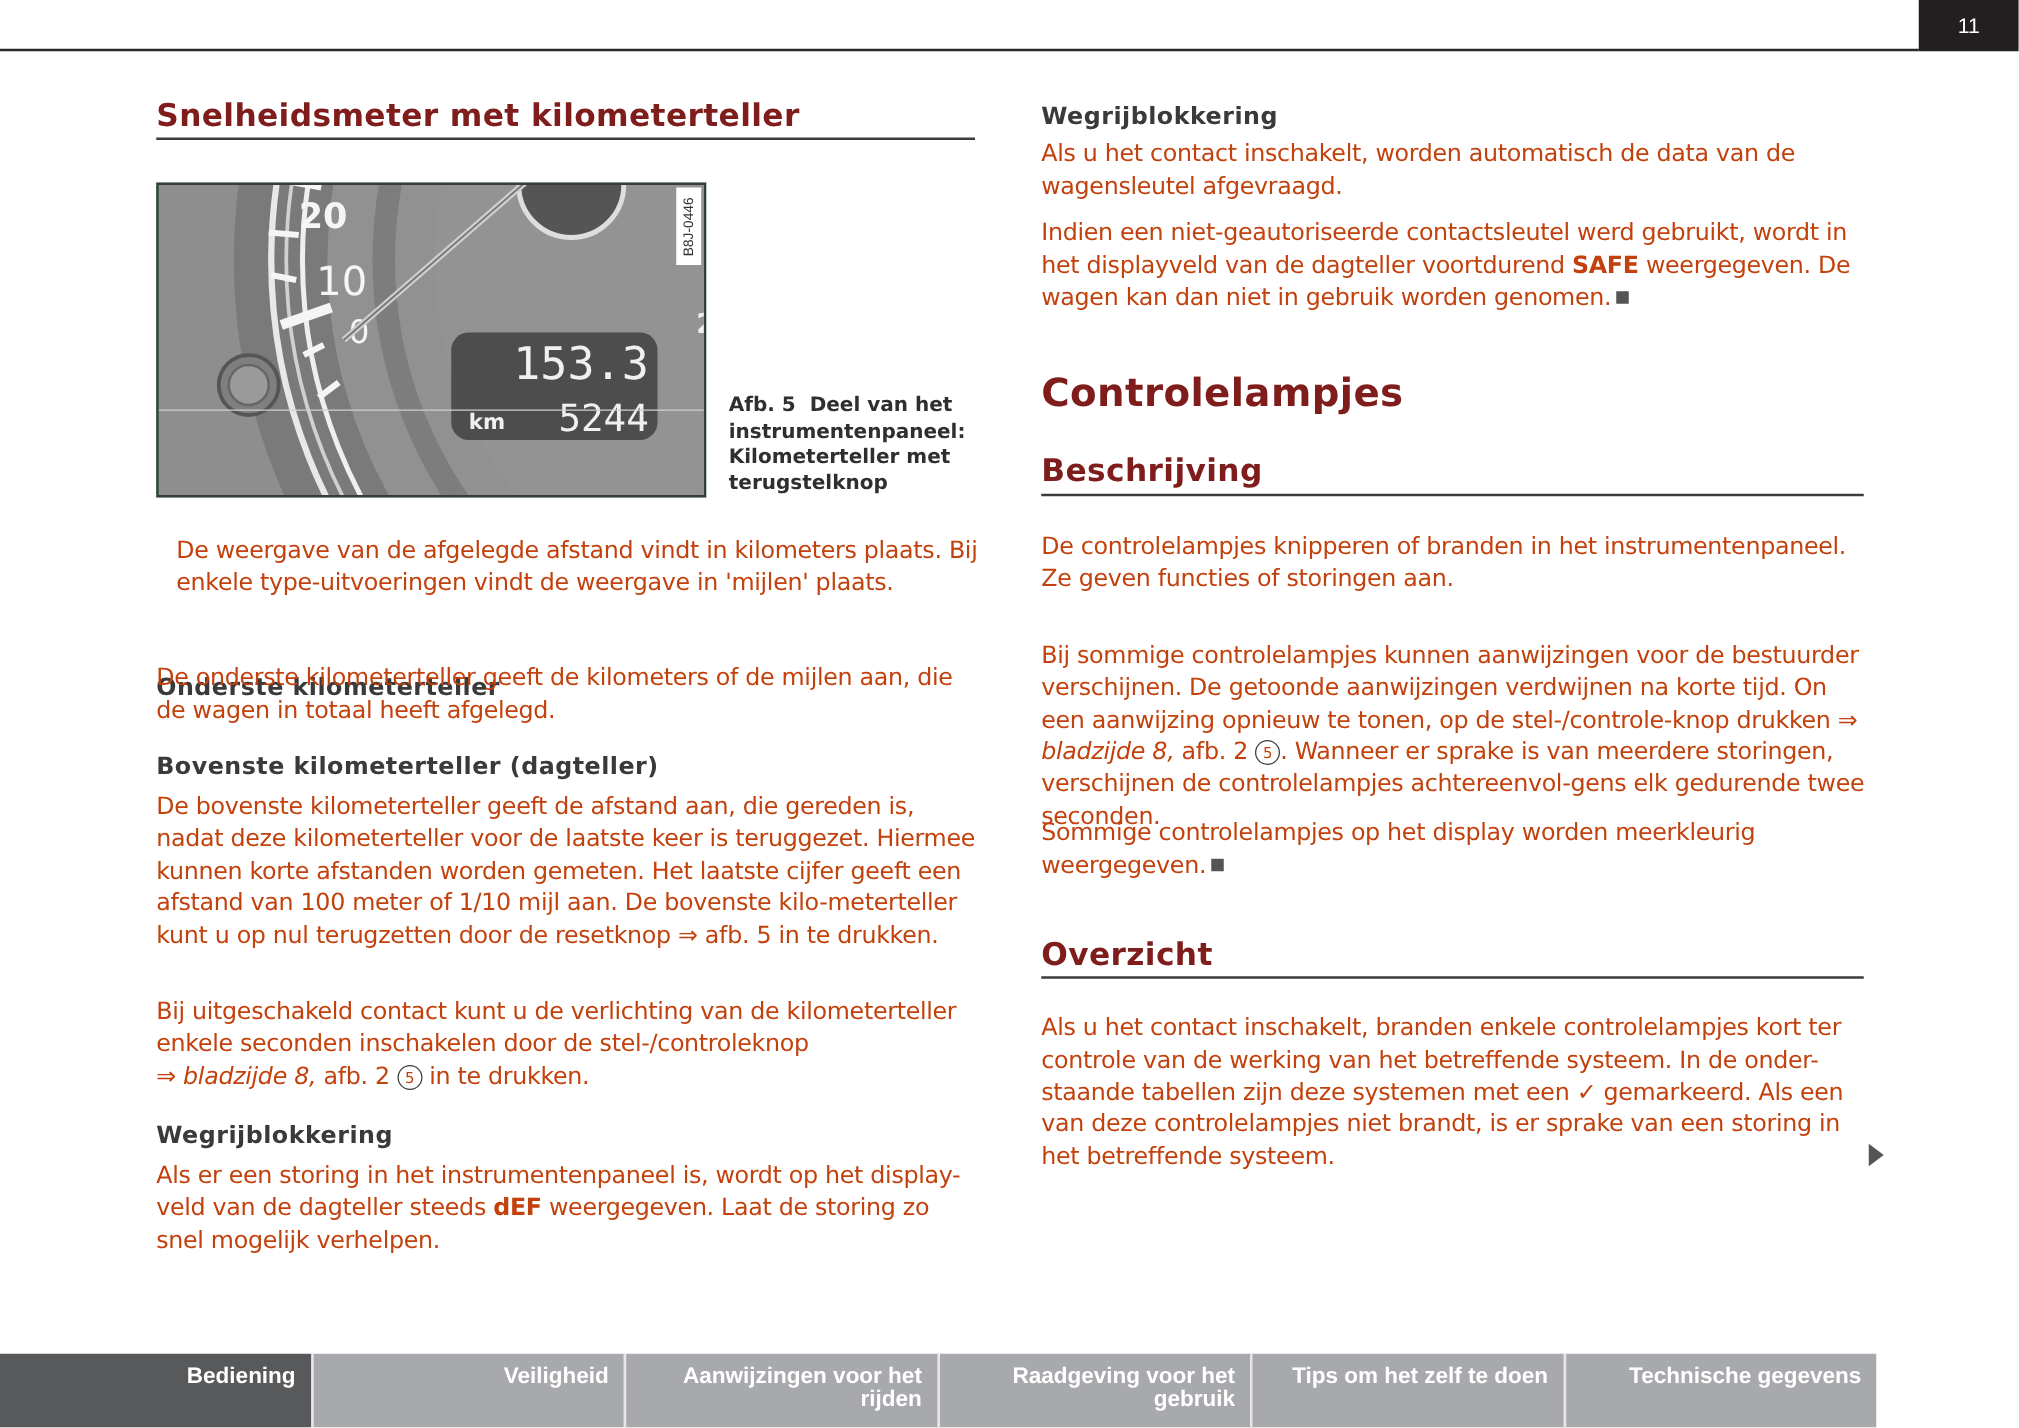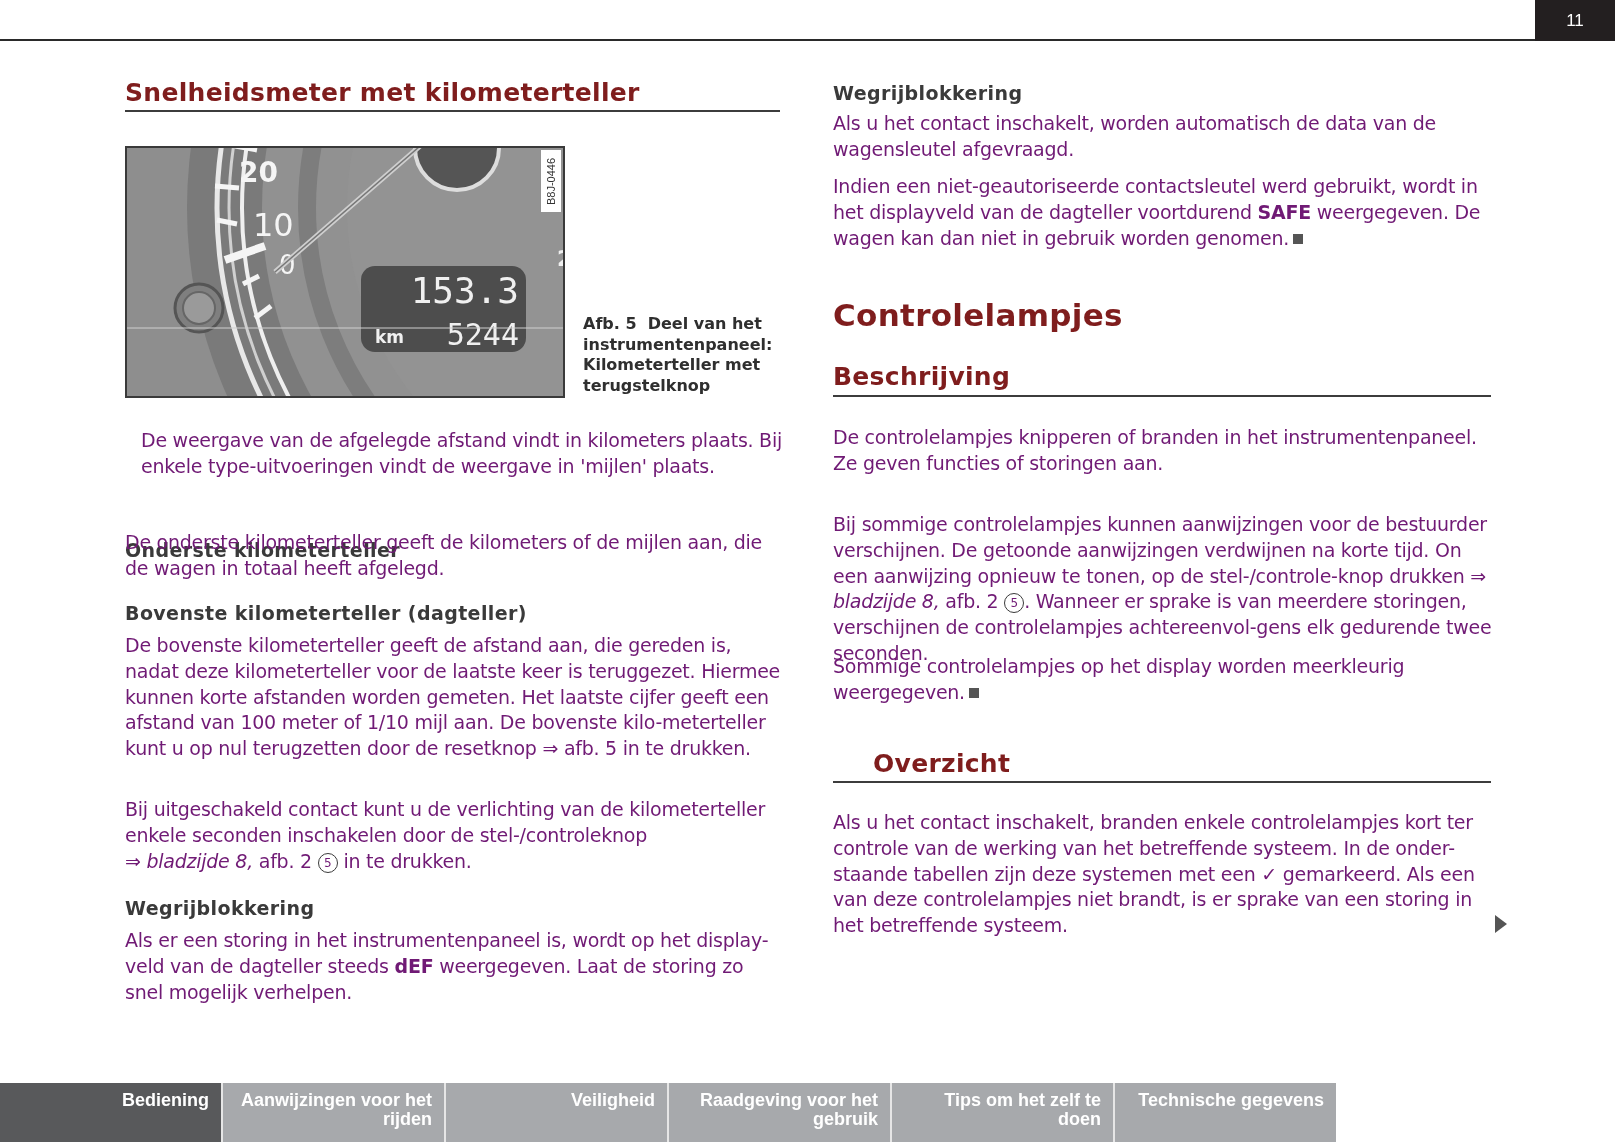--- a/index.html
+++ b/index.html
@@ -12,39 +12,39 @@
   .page-num {
     position: absolute; left: 1535px; top: 0; width: 80px; height: 41px;
     background: #231f20; color: #fff; font-size: 17px;
     display: flex; align-items: center; justify-content: center;
     font-family: "Liberation Sans", sans-serif;
   }
 
   .h2 { position: absolute; font-weight: bold; color: #7f1d1d; letter-spacing: 0.3px; }
   .h2-rule { position: absolute; height: 2px; background: #3c3c3c; }
   .h3 { position: absolute; font-weight: bold; color: #3a3a3a; font-size: 19px; letter-spacing: 0.4px; }
-  .p { position: absolute; font-size: 19px; line-height: 25.8px; color: #701a75; letter-spacing: -0.25px; }
+  .p { position: absolute; font-size: 19px; line-height: 25.8px; color: #c2410c; letter-spacing: -0.25px; }
   .p b { font-weight: bold; }
   .p i { font-style: italic; }
   .endmark { display: inline-block; width: 10px; height: 10px; background: #555; margin-left: 4px; vertical-align: 1px; }
   .circ { display: inline-flex; width: 18px; height: 18px; border: 1.3px solid #3a3a3a; border-radius: 50%;
           font-size: 12px; align-items: center; justify-content: center; vertical-align: 1px; line-height: 1; }
 
   .figure {
     position: absolute; left: 125px; top: 146px; width: 440px; height: 252px;
     border: 2px solid #3a3a3a; box-sizing: border-box; overflow: hidden; background: #86efac;
   }
   .fig-caption { position: absolute; left: 583px; top: 314px; width: 200px; font-size: 16px; line-height: 20.5px; font-weight: bold; color: #2f2f2f; }
   .fig-code {
     position: absolute; right: 2px; top: 2px; width: 20px; height: 62px; background: #fff; color: #333;
     font-size: 11px; writing-mode: vertical-rl; transform: rotate(180deg);
     display: flex; align-items: center; justify-content: center; font-family: "Liberation Sans", sans-serif;
   }
 
-  .nav-bar { position: absolute; left: 0; top: 1083px; width: 1336px; height: 59px; display: flex; }
+  .nav-bar { position: absolute; left: 0; top: 1083px; width: 1501px; height: 59px; display: flex; }
   .nav-tab {
     flex: 1; background: #a7a9ac; color: #fff; font-weight: bold; font-size: 18px; line-height: 19px;
     text-align: right; padding: 8px 12px 0 10px; box-sizing: border-box; border-left: 2px solid #e6e6e6;
     font-family: "Liberation Sans", sans-serif;
   }
   .nav-tab:first-child { border-left: none; }
   .nav-tab.active { background: #58595b; }
   .cont-arrow { position: absolute; left: 1495px; top: 915px; width: 0; height: 0;
     border-top: 9px solid transparent; border-bottom: 9px solid transparent; border-left: 12px solid #555; }
 </style>
@@ -137,25 +137,25 @@
   <span>Bij sommige controlelampjes kunnen aanwijzingen voor de bestuurder verschijnen. De getoonde aanwijzingen verdwijnen na korte tijd. On een aanwijzing opnieuw te tonen, op de stel-/controle-knop drukken</span>
   <span>⇒</span>
   <i>bladzijde 8,</i>
   <span>afb. 2</span>
   <span class="circ">5</span><span>. Wanneer er sprake is van meerdere storingen, verschijnen de controlelampjes achtereenvol-gens elk gedurende twee seconden.</span>
 </div>
 <div class="p" style="left:833px; top:654px; width:660px;">
   <span>Sommige controlelampjes op het display worden meerkleurig weergegeven.</span><span class="endmark"></span>
 </div>
 
-<div class="h2" style="left:833px; top:749px; font-size:25px;margin-left:40px;">Overzicht</div>
+<div class="h2" style="left:833px; top:749px; font-size:25px;">Overzicht</div>
 <div class="h2-rule" style="left:833px; top:781px; width:658px;"></div>
 <div class="p" style="left:833px; top:810px; width:660px;">Als u het contact inschakelt, branden enkele controlelampjes kort ter controle van de werking van het betreffende systeem. In de onder-staande tabellen zijn deze systemen met een ✓ gemarkeerd. Als een van deze controlelampjes niet brandt, is er sprake van een storing in het betreffende systeem.</div>
 <div class="cont-arrow"></div>
 
 <div class="nav-bar">
   <div class="nav-tab active">Bediening</div>
+  <div class="nav-tab">Veiligheid</div>
   <div class="nav-tab">Aanwijzingen voor het rijden</div>
-  <div class="nav-tab">Veiligheid</div>
   <div class="nav-tab">Raadgeving voor het gebruik</div>
   <div class="nav-tab">Tips om het zelf te doen</div>
   <div class="nav-tab">Technische gegevens</div>
 </div>
 
 </body></html>

